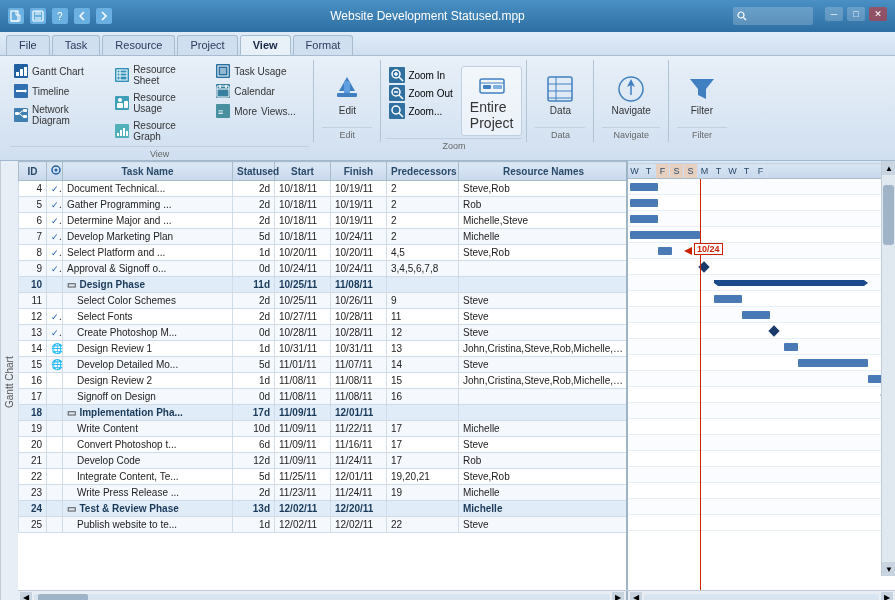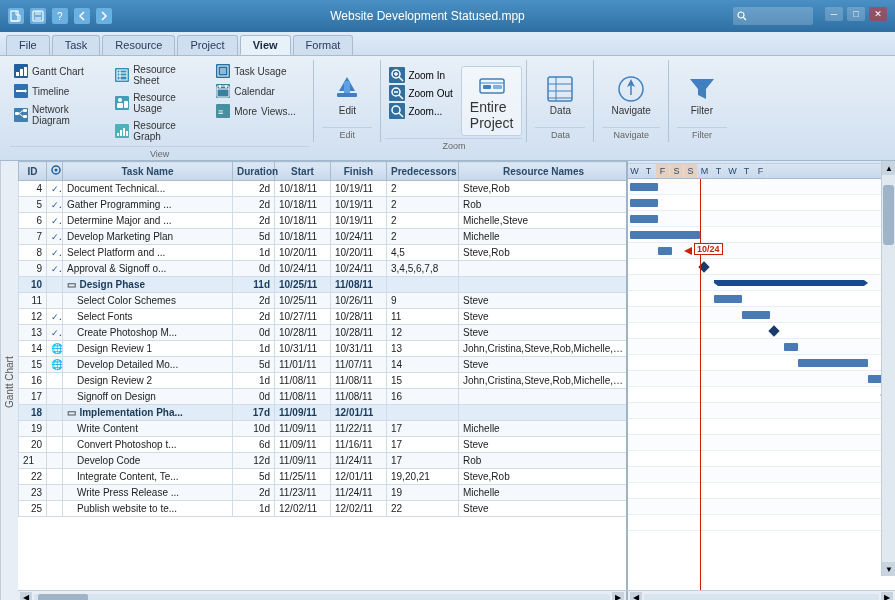--- a/index.html
+++ b/index.html
@@ -441,21 +441,21 @@
           <thead>
             <tr>
               <th>ID</th>
               <th>
                 <svg width="10" height="10" viewBox="0 0 10 10">
                     <circle cx="5" cy="5" r="4" fill="none" stroke="#2060a0" stroke-width="1.5"></circle>
                     <circle cx="5" cy="5" r="1.5" fill="#2060a0"></circle>
                   </svg>
               </th>
               <th>Task Name</th>
-              <th>Duration</th>
+              <th>Statused</th>
               <th>Start</th>
               <th>Finish</th>
               <th>Predecessors</th>
               <th>Resource Names</th>
             </tr>
           </thead>
           <tbody id="task-tbody">
           <tr>
                 <td style="text-align: right;">4</td>
                 <td style="text-align: center;"><span style="color:#2060b0; font-size:9px;">✓</span></td>
@@ -620,21 +620,21 @@
                 <td style="text-align: right;">20</td>
                 <td style="text-align: center;"></td>
                 <td style="overflow: hidden; text-overflow: ellipsis; max-width: 170px; padding-left: 14px;">Convert Photoshop t...</td>
                 <td style="text-align: right;">6d</td>
                 <td>11/09/11</td>
                 <td>11/16/11</td>
                 <td>17</td>
                 <td style="overflow: hidden; text-overflow: ellipsis; max-width: 170px;">Steve</td>
               </tr>
               <tr>
-                <td style="">21</td>
+                <td style="text-align: right;">21</td>
                 <td style="text-align: center;"></td>
                 <td style="overflow: hidden; text-overflow: ellipsis; max-width: 170px; padding-left: 14px;">Develop Code</td>
                 <td style="text-align: right;">12d</td>
                 <td>11/09/11</td>
                 <td>11/24/11</td>
                 <td>17</td>
                 <td style="overflow: hidden; text-overflow: ellipsis; max-width: 170px;">Rob</td>
               </tr>
               <tr>
                 <td style="text-align: right;">22</td>
@@ -648,20 +648,30 @@
               </tr>
               <tr>
                 <td style="text-align: right;">23</td>
                 <td style="text-align: center;"></td>
                 <td style="overflow: hidden; text-overflow: ellipsis; max-width: 170px; padding-left: 14px;">Write Press Release ...</td>
                 <td style="text-align: right;">2d</td>
                 <td>11/23/11</td>
                 <td>11/24/11</td>
                 <td>19</td>
                 <td style="overflow: hidden; text-overflow: ellipsis; max-width: 170px;">Michelle</td>
+              </tr>
+              <tr class="row-phase">
+                <td style="text-align: right;">24</td>
+                <td style="text-align: center;"></td>
+                <td style="overflow: hidden; text-overflow: ellipsis; max-width: 170px;"><span style="color:#555; margin-right:3px;">▭</span><strong>Test &amp; Review Phase</strong></td>
+                <td style="text-align: right; font-weight: bold;">13d</td>
+                <td style="font-weight: bold;">12/02/11</td>
+                <td style="font-weight: bold;">12/20/11</td>
+                <td></td>
+                <td style="overflow: hidden; text-overflow: ellipsis; max-width: 170px; font-weight: bold;">Michelle</td>
               </tr>
               <tr>
                 <td style="text-align: right;">25</td>
                 <td style="text-align: center;"></td>
                 <td style="overflow: hidden; text-overflow: ellipsis; max-width: 170px; padding-left: 14px;">Publish website to te...</td>
                 <td style="text-align: right;">1d</td>
                 <td>12/02/11</td>
                 <td>12/02/11</td>
                 <td>22</td>
                 <td style="overflow: hidden; text-overflow: ellipsis; max-width: 170px;">Steve</td>

